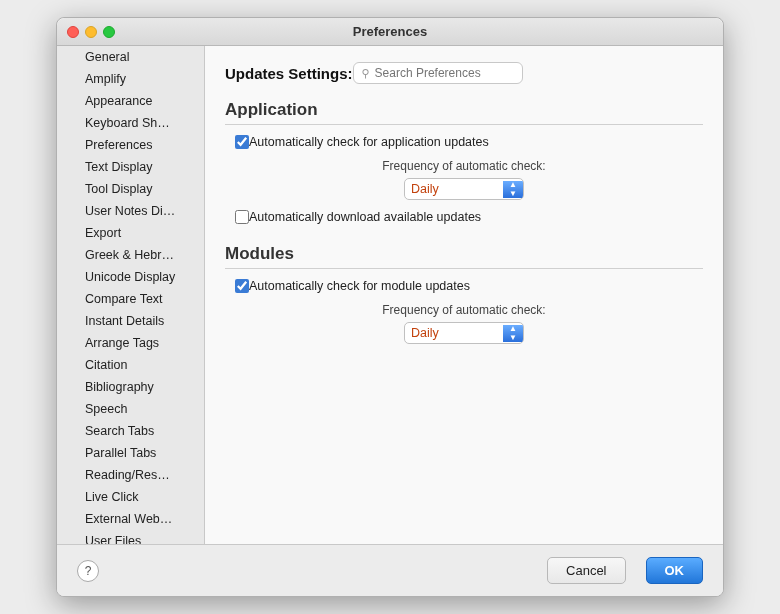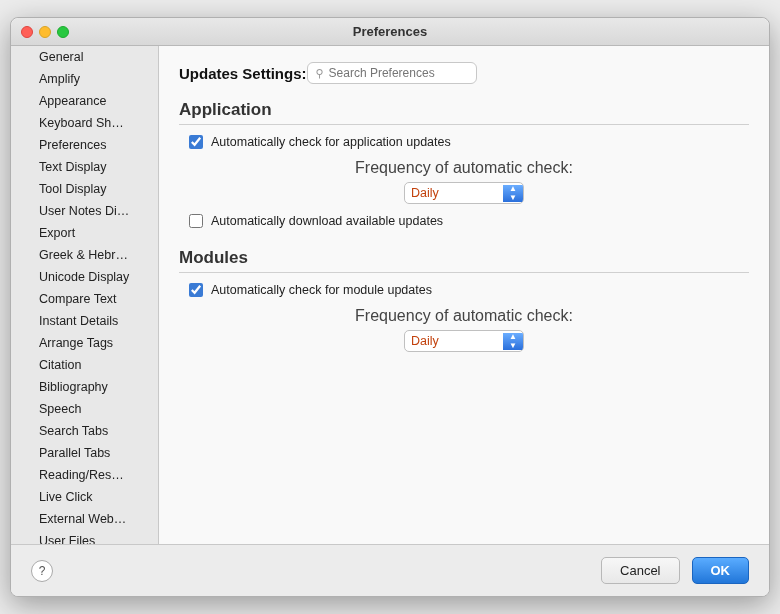--- a/index.html
+++ b/index.html
@@ -8,21 +8,21 @@
       font-size: 13px;
       background: #ececec;
       display: flex;
       justify-content: center;
       align-items: center;
       width: 780px;
       height: 614px;
       overflow: hidden;
     }
     .window {
-      width: 760px;
+      width: 668px;
       height: 580px;
       background: #f5f5f5;
       border-radius: 8px;
       box-shadow: 0 8px 30px rgba(0,0,0,0.35);
       display: flex;
       flex-direction: column;
       overflow: hidden;
       border: 1px solid #b0b0b0;
     }
     .titlebar {
@@ -120,21 +120,20 @@
       margin-bottom: 10px;
       padding-bottom: 4px;
       border-bottom: 1px solid #d0d0d0;
     }
     .section {
       margin-bottom: 20px;
     }
     .checkbox-row {
       display: flex;
       align-items: flex-end;
-      gap: 8px;
       margin-bottom: 10px;
       padding-left: 10px;
     }
     .checkbox-row input[type="checkbox"] {
       width: 14px;
       height: 14px;
       accent-color: #3a7bd5;
       cursor: pointer;
     }
     .checkbox-label {
@@ -142,21 +141,21 @@
       color: #222;
     }
     .freq-row {
       display: flex;
       flex-direction: column;
       align-items: center;
       gap: 5px;
       margin-bottom: 10px;
     }
     .freq-label {
-      font-size: 16px;
+      font-size: 12px;
       color: #444;
     }
     .select-wrapper {
       display: flex;
       align-items: center;
       background: white;
       border: 1px solid #c0c0c0;
       border-radius: 5px;
       overflow: hidden;
       width: 120px;
@@ -204,21 +203,21 @@
       background: white;
       display: flex;
       align-items: center;
       justify-content: center;
       font-size: 12px;
       color: #555;
       cursor: pointer;
     }
     .footer-buttons {
       display: flex;
-      gap: 12px;
+      gap: 20px;
       margin-left: 20px;
     }
     .btn {
       padding: 5px 18px;
       border-radius: 5px;
       font-size: 13px;
       cursor: pointer;
     }
     .btn-cancel {
       background: linear-gradient(to bottom, #f7f7f7, #e8e8e8);

